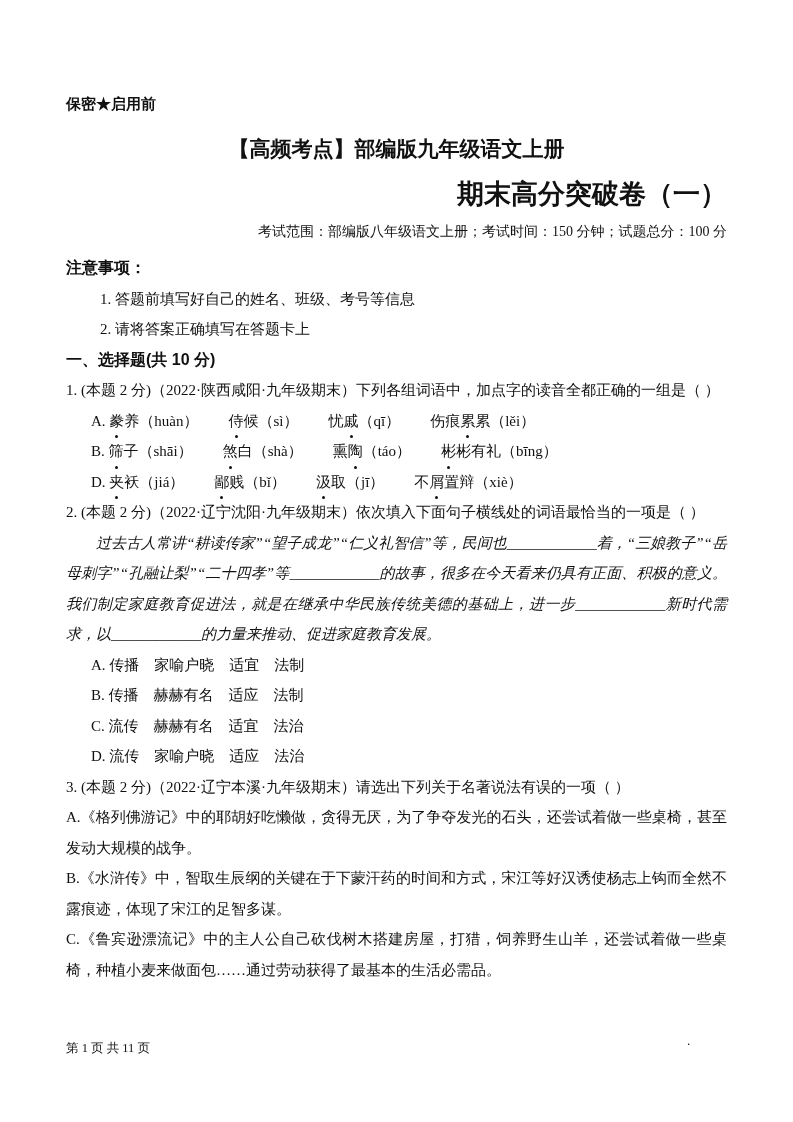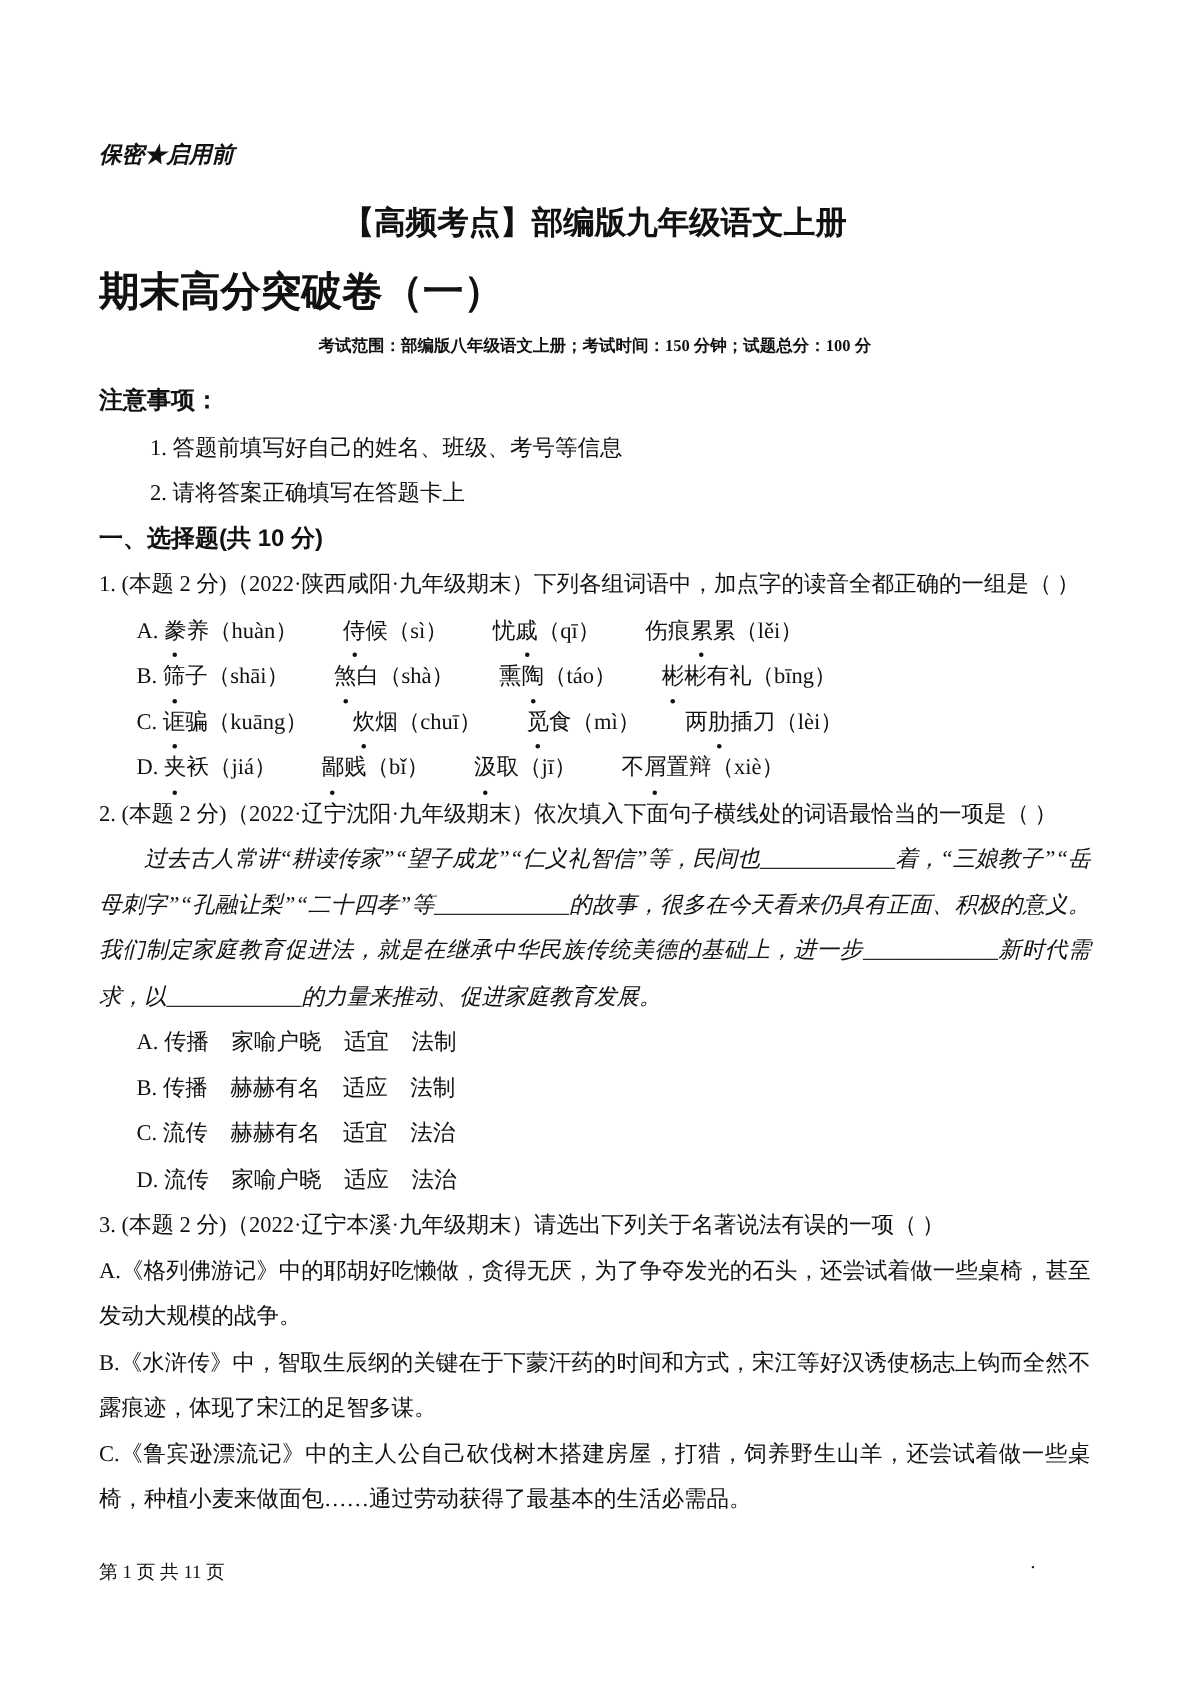--- a/index.html
+++ b/index.html
@@ -21,44 +21,42 @@
     width: 793px;
     height: 1122px;
     padding: 94px 66px 0 66px;
     box-sizing: border-box;
   }
   .classification {
     font-family: "Liberation Sans", sans-serif;
     font-weight: 700;
     font-size: 15px;
     line-height: 20px;
-    font-style: italic;
   }
   .series-title {
     margin-top: 21px;
     text-align: center;
     font-family: "Liberation Sans", sans-serif;
     font-weight: 700;
     font-size: 21px;
     line-height: 27px;
   }
   .paper-title {
     margin-top: 14px;
-    text-align: left;
+    text-align: right;
     font-family: "Liberation Sans", sans-serif;
     font-weight: 700;
     font-size: 27px;
     line-height: 36px;
   }
   .exam-info {
     margin-top: 9px;
-    text-align: center;
-    font-size: 11px;
+    text-align: right;
+    font-size: 14px;
     line-height: 21px;
-    font-weight: bold;
   }
   .flow {
     margin-top: 11px;
     font-size: 15px;
     line-height: 30.5px;
   }
   .bold-hei {
     font-family: "Liberation Sans", sans-serif;
     font-weight: 700;
     font-size: 16px;
@@ -128,21 +126,20 @@
 
     <div class="bold-hei">注意事项：</div>
     <div class="notice-item">1. 答题前填写好自己的姓名、班级、考号等信息</div>
     <div class="notice-item">2. 请将答案正确填写在答题卡上</div>
 
     <div class="bold-hei">一、选择题(共 10 分)</div>
 
     <div class="stem">1. (本题 2 分)（2022·陕西咸阳·九年级期末）下列各组词语中，加点字的读音全都正确的一组是（  ）</div>
     <div class="option-line"><span>A. </span><span class="dot-char">豢</span><span>养（huàn）　　</span><span class="dot-char">侍</span><span>候（sì）　　忧</span><span class="dot-char">戚</span><span>（qī）　　伤痕</span><span class="dot-char">累</span><span>累（lěi）</span></div>
     <div class="option-line"><span>B. </span><span class="dot-char">筛</span><span>子（shāi）　　</span><span class="dot-char">煞</span><span>白（shà）　　熏</span><span class="dot-char">陶</span><span>（táo）　　</span><span class="dot-char">彬</span><span>彬有礼（bīng）</span></div>
-    <div class="option-line"><span>C. </span><span class="dot-char">诓</span><span>骗（kuāng）　　</span><span class="dot-char">炊</span><span>烟（chuī）　　</span><span class="dot-char">觅</span><span>食（mì）　　两</span><span class="dot-char">肋</span><span>插刀（lèi）</span></div>
     <div class="option-line"><span>D. </span><span class="dot-char">夹</span><span>袄（jiá）　　</span><span class="dot-char">鄙</span><span>贱（bǐ）　　</span><span class="dot-char">汲</span><span>取（jī）　　不</span><span class="dot-char">屑</span><span>置辩（xiè）</span></div>
 
     <div class="stem">2. (本题 2 分)（2022·辽宁沈阳·九年级期末）依次填入下面句子横线处的词语最恰当的一项是（  ）</div>
     <div class="passage">过去古人常讲“耕读传家”“望子成龙”“仁义礼智信”等，民间也____________着，“三娘教子”“岳母刺字”“孔融让梨”“二十四孝”等____________的故事，很多在今天看来仍具有正面、积极的意义。我们制定家庭教育促进法，就是在继承中华民族传统美德的基础上，进一步____________新时代需求，以____________的力量来推动、促进家庭教育发展。</div>
     <div class="option-line">A. 传播　家喻户晓　适宜　法制</div>
     <div class="option-line">B. 传播　赫赫有名　适应　法制</div>
     <div class="option-line">C. 流传　赫赫有名　适宜　法治</div>
     <div class="option-line">D. 流传　家喻户晓　适应　法治</div>
 
     <div class="stem">3. (本题 2 分)（2022·辽宁本溪·九年级期末）请选出下列关于名著说法有误的一项（  ）</div>

